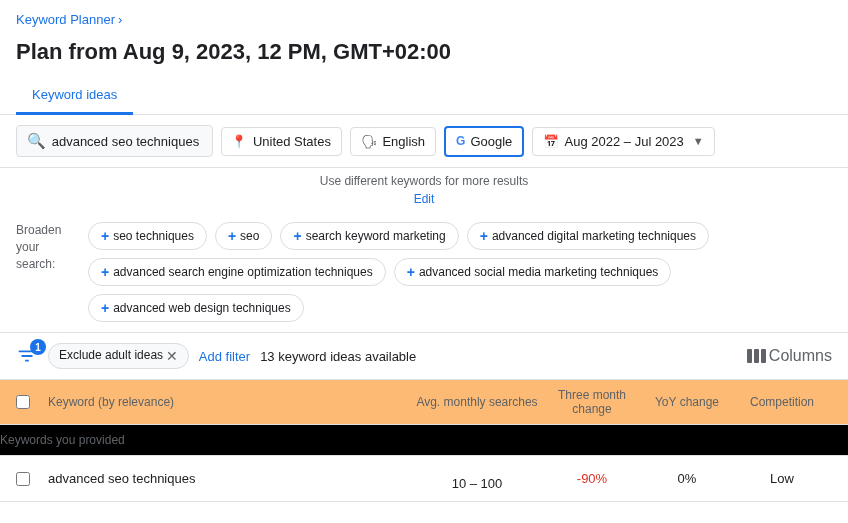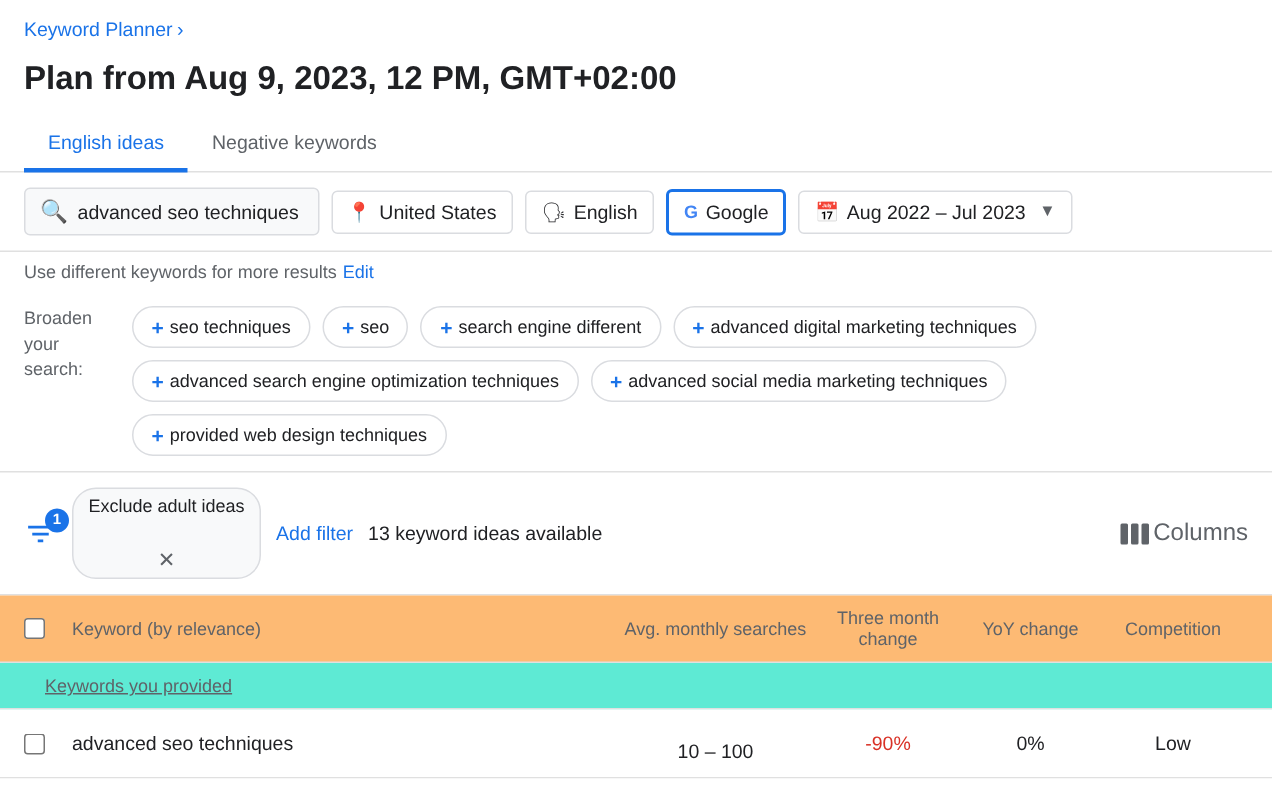--- a/index.html
+++ b/index.html
@@ -15,50 +15,50 @@
     .tab.active { color: #1a73e8; border-bottom-color: #1a73e8; font-weight: 500; }
 
     .filter-bar { display: flex; align-items: center; padding: 10px 16px; gap: 8px; border-bottom: 1px solid #e0e0e0; }
     .search-box { display: flex; align-items: center; background: #f8f9fa; border: 1px solid #dadce0; border-radius: 4px; padding: 6px 10px; gap: 6px; min-width: 180px; }
     .search-box input { border: none; background: transparent; outline: none; font-size: 13px; color: #202124; width: 150px; }
     .filter-chip { display: flex; align-items: center; border: 1px solid #dadce0; border-radius: 4px; padding: 6px 10px; gap: 5px; font-size: 13px; color: #202124; cursor: pointer; white-space: nowrap; background: #fff; }
     .filter-chip-active { border: 2px solid #1a73e8; background: #fff; }
     .date-chip { display: flex; align-items: center; border: 1px solid #dadce0; border-radius: 4px; padding: 6px 10px; gap: 5px; font-size: 13px; color: #202124; cursor: pointer; background: #fff; }
     .dropdown-arrow { font-size: 11px; color: #5f6368; margin-left: 4px; }
 
-    .use-different { padding: 6px 16px; font-size: 12px; color: #5f6368; display: flex; align-items: center; gap: 4px; }
+    .use-different { padding: 6px 16px; font-size: 12px; color: #5f6368; display: flex; align-items: center; gap: 4px; flex-direction: column; }
     .use-different a { color: #1a73e8; text-decoration: none; font-size: 12px; }
 
     .broaden-section { padding: 10px 16px; display: flex; align-items: flex-start; gap: 12px; border-bottom: 1px solid #e0e0e0; }
     .broaden-label { font-size: 12px; color: #5f6368; white-space: nowrap; line-height: 1.4; min-width: 60px; }
     .keywords-chips { display: flex; flex-wrap: wrap; gap: 8px; }
     .keyword-chip { display: flex; align-items: center; border: 1px solid #dadce0; border-radius: 16px; padding: 5px 12px; font-size: 12px; color: #202124; cursor: pointer; gap: 4px; background: #fff; }
     .chip-plus { color: #1a73e8; font-size: 14px; font-weight: bold; }
 
     .filter-row { display: flex; align-items: center; padding: 10px 16px; gap: 10px; border-bottom: 1px solid #e0e0e0; }
     .filter-icon { position: relative; display: flex; align-items: center; }
     .filter-icon svg { width: 22px; height: 22px; fill: #1a73e8; }
     .badge { position: absolute; top: -6px; right: -8px; background: #1a73e8; color: #fff; border-radius: 50%; width: 16px; height: 16px; font-size: 10px; display: flex; align-items: center; justify-content: center; font-weight: bold; }
-    .exclude-chip { display: flex; align-items: center; border: 1px solid #dadce0; border-radius: 16px; padding: 4px 10px; font-size: 12px; color: #202124; gap: 21px; background: #f8f9fa; flex-direction: column; }
+    .exclude-chip { display: flex; border: 1px solid #dadce0; border-radius: 16px; padding: 4px 10px; font-size: 12px; color: #202124; gap: 3px; background: #f8f9fa; }
     .exclude-chip .x { cursor: pointer; color: #5f6368; font-size: 14px; }
     .add-filter { color: #1a73e8; font-size: 13px; cursor: pointer; }
     .keyword-count { font-size: 13px; color: #202124; flex: 1; }
     .columns-btn { display: flex; flex-direction: row; align-items: center; cursor: pointer; color: #5f6368; font-size: 16px; gap: 3px; margin-left: auto; }
     .columns-icon { display: flex; gap: 2px; }
     .columns-icon span { display: block; width: 5px; height: 14px; background: #5f6368; border-radius: 1px; }
 
     .table-header { display: flex; align-items: center; padding: 8px 16px; border-bottom: 1px solid #e0e0e0; background: #fdba74; }
     .col-checkbox { width: 32px; display: flex; align-items: center; }
     .col-keyword { flex: 1; font-size: 12px; color: #5f6368; font-weight: 500; }
     .col-monthly { width: 130px; text-align: center; font-size: 12px; color: #5f6368; font-weight: 500; }
     .col-three-month { width: 100px; text-align: center; font-size: 12px; color: #5f6368; font-weight: 500; }
     .col-yoy { width: 90px; text-align: center; font-size: 12px; color: #5f6368; font-weight: 500; }
     .col-competition { width: 100px; text-align: center; font-size: 12px; color: #5f6368; font-weight: 400; }
 
-    .section-label { padding: 8px 30px; font-size: 12px; color: #5f6368; font-weight: 500; background: #5eead4; border-bottom: 1px solid #e0e0e0; text-decoration: underline; }
+    .section-label { padding: 8px 0; font-size: 12px; color: #5f6368; font-weight: 500; background: #000000; border-bottom: 1px solid #e0e0e0; }
 
     .table-row { display: flex; align-items: center; padding: 10px 16px; border-bottom: 1px solid #e0e0e0; background: #fff; }
     .row-keyword { flex: 1; font-size: 13px; color: #202124; }
     .row-monthly { width: 130px; text-align: center; font-size: 13px; color: #202124; margin-top: 10px; }
     .row-change { width: 100px; text-align: center; font-size: 13px; color: #d93025; }
     .row-yoy { width: 90px; text-align: center; font-size: 13px; color: #202124; }
     .row-competition { width: 100px; text-align: center; font-size: 13px; color: #202124; }
 
     input[type="checkbox"] { width: 14px; height: 14px; cursor: pointer; }
 
@@ -68,22 +68,21 @@
 <body>
 
 <div class="breadcrumb">
   <a>Keyword Planner</a>
   <span>›</span>
 </div>
 
 <div class="page-title">Plan from Aug 9, 2023, 12 PM, GMT+02:00</div>
 
 <div class="tabs">
-  <a class="tab active">English ideas</a>
-  <a class="tab">Negative keywords</a>
+  <a class="tab active">Keyword ideas</a>
 </div>
 
 <div class="filter-bar">
   <div class="search-box">
     <span class="search-icon">🔍</span>
     <input type="text" value="advanced seo techniques" style="">
   </div>
   <div class="filter-chip">
     <span>📍</span>
     <span>United States</span>
@@ -116,37 +115,37 @@
     <div class="keyword-chip">
       <span class="chip-plus">+</span>
       <span>seo techniques</span>
     </div>
     <div class="keyword-chip">
       <span class="chip-plus">+</span>
       <span>seo</span>
     </div>
     <div class="keyword-chip">
       <span class="chip-plus">+</span>
-      <span>search engine different</span>
+      <span>search keyword marketing</span>
     </div>
     <div class="keyword-chip">
       <span class="chip-plus">+</span>
       <span>advanced digital marketing techniques</span>
     </div>
     <div class="keyword-chip">
       <span class="chip-plus">+</span>
       <span>advanced search engine optimization techniques</span>
     </div>
     <div class="keyword-chip">
       <span class="chip-plus">+</span>
       <span>advanced social media marketing techniques</span>
     </div>
     <div class="keyword-chip">
       <span class="chip-plus">+</span>
-      <span>provided web design techniques</span>
+      <span>advanced web design techniques</span>
     </div>
   </div>
 </div>
 
 <div class="filter-row">
   <div class="filter-icon">
     <svg viewBox="0 0 24 24">
         <path d="M10 18h4v-2h-4v2zm-7-12v2h18V6H3zm3 7h12v-2H6v2z"></path>
       </svg>
     <span class="badge">1</span>

